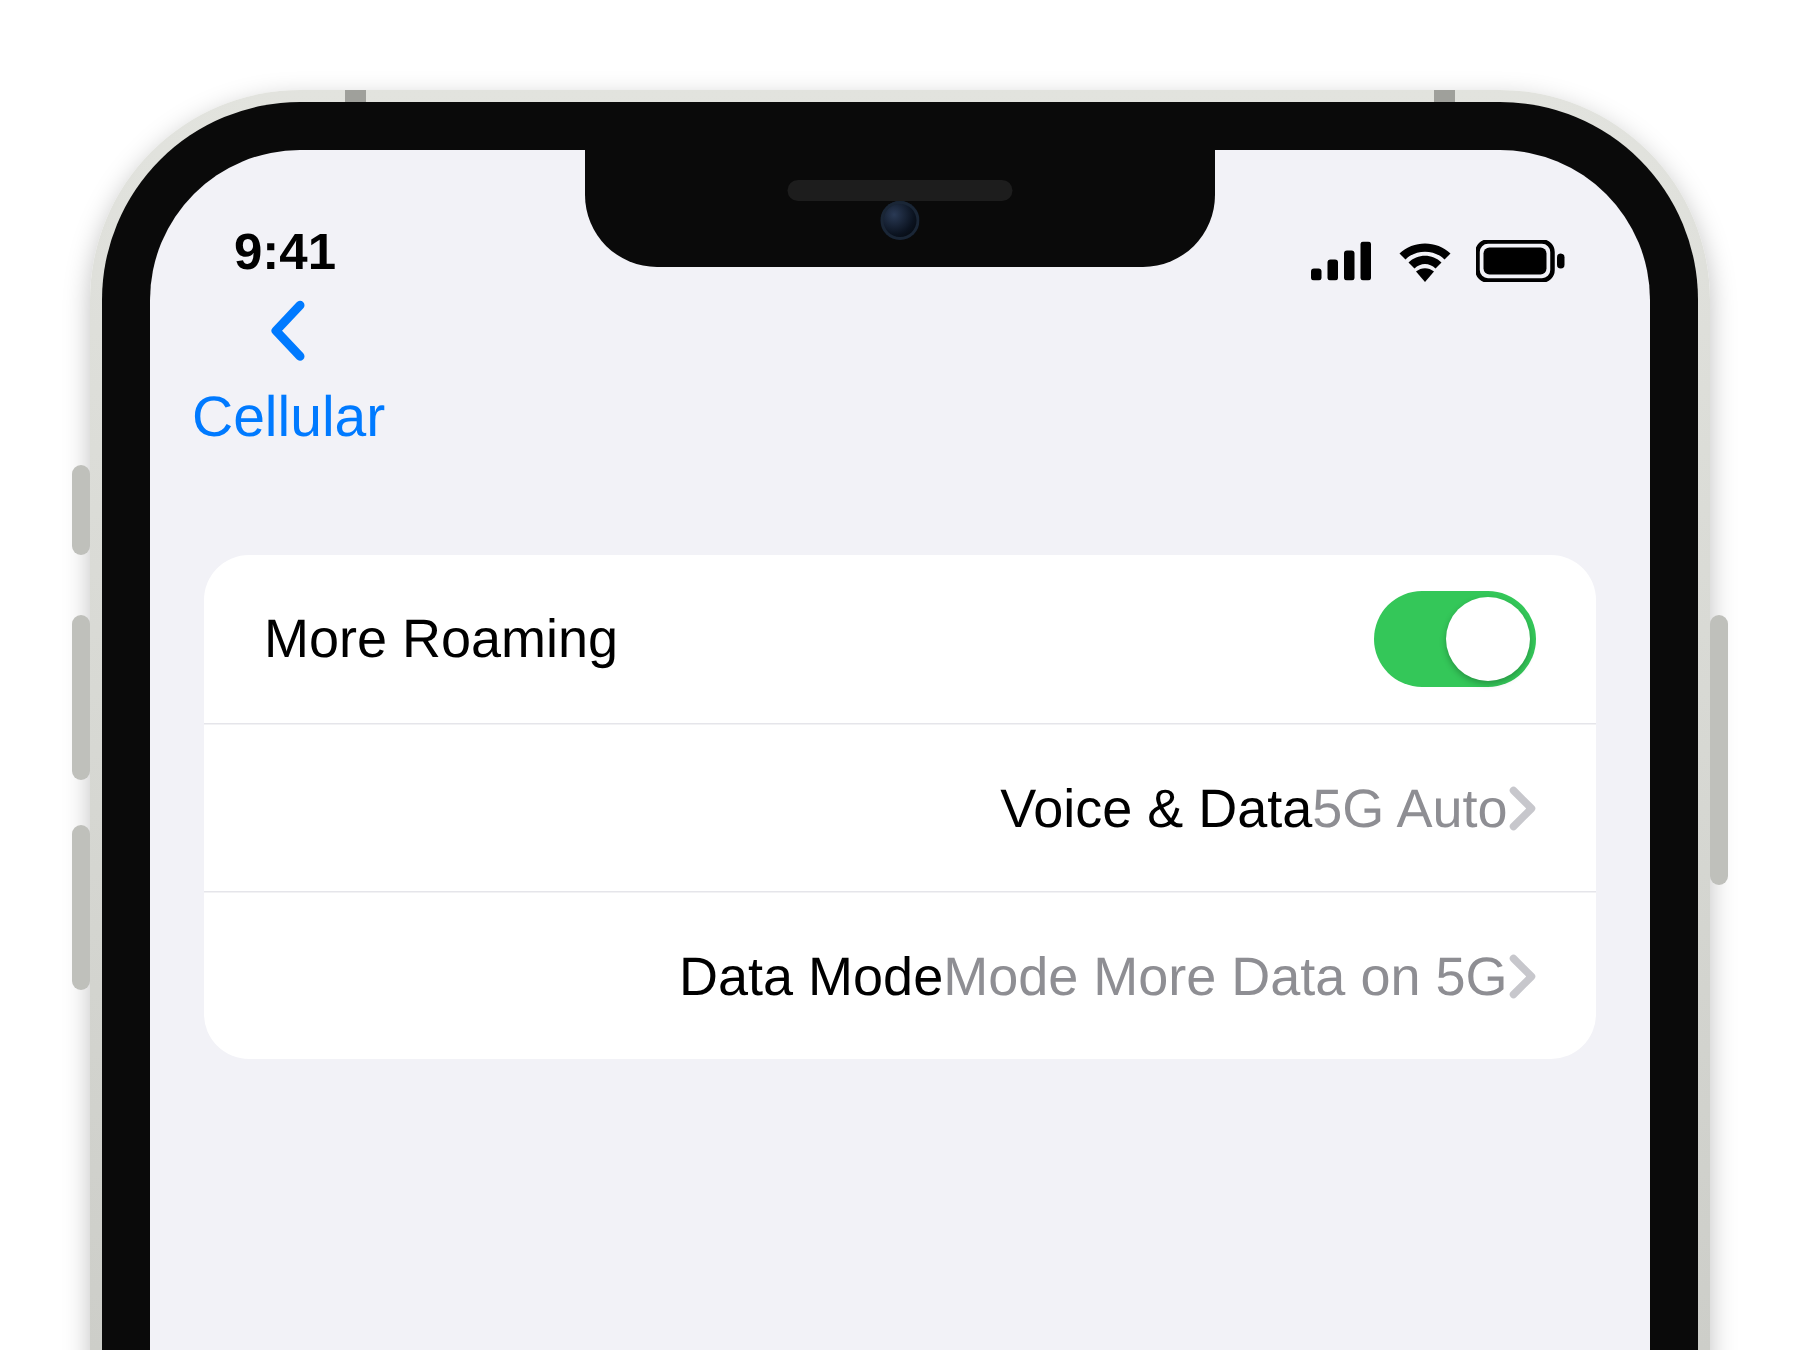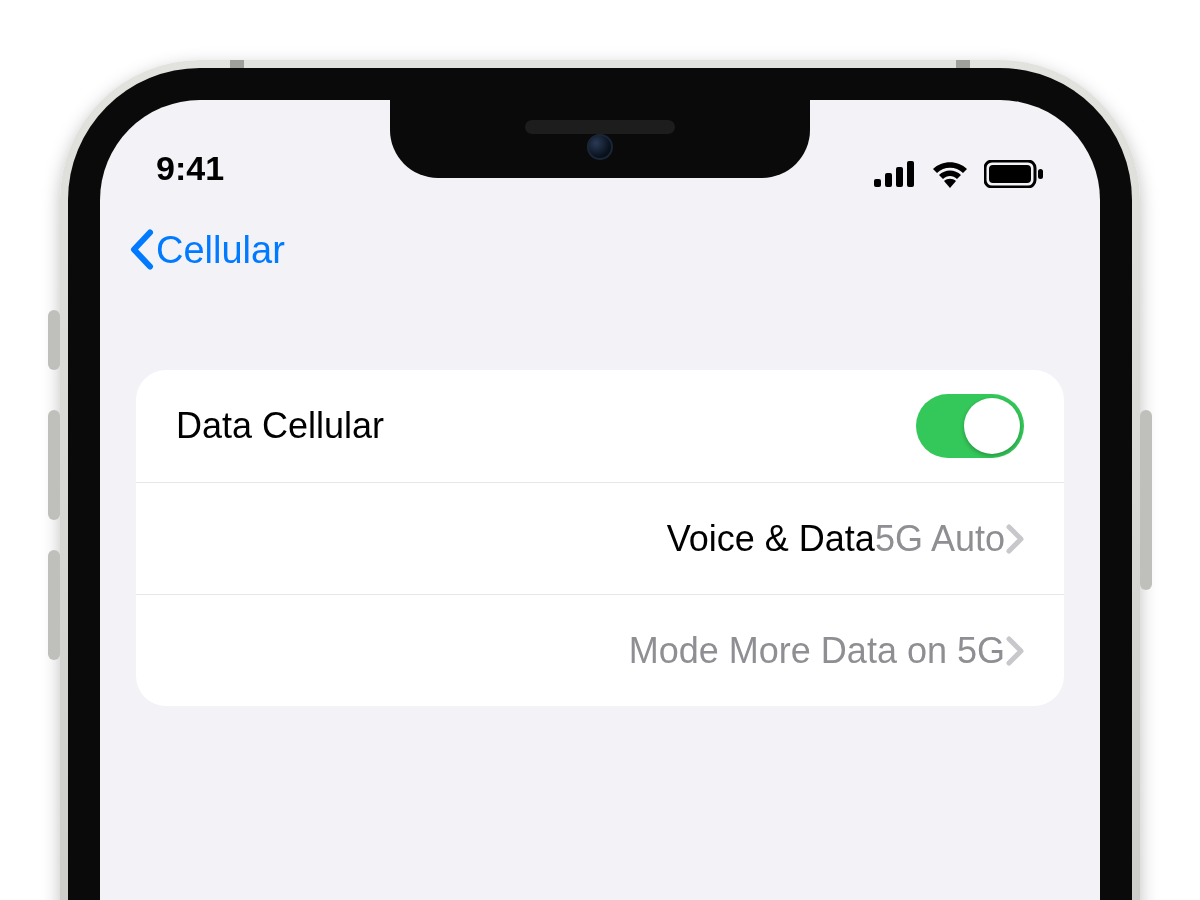--- a/index.html
+++ b/index.html
@@ -72,22 +72,22 @@
   .sb-right{display:flex;align-items:center;gap:14px;}
   .icon{display:inline-flex;align-items:center;justify-content:center;}
 
   
   .navbar{
     position:relative;height:100px;display:flex;align-items:center;
     border-bottom:1px solid transparent;z-index:2;
   }
   .nav-back{
     position:absolute;left:28px;top:50%;transform:translateY(-50%);
-    display:flex;align-items:center;gap:0;color:var(--ios-blue);
-    font-size:38px;font-weight:400;
+    display:flex;align-items:center;gap:16px;color:var(--ios-blue);
+    font-size:38px;font-weight:400;flex-direction:column;
   }
   .nav-title{
     width:100%;text-align:center;font-size:38px;font-weight:600;color:var(--ios-text);
   }
 
   
   .list-group{
     margin:70px 36px 0;background:#ffffff;border-radius:30px;overflow:hidden;
   }
   .row{
@@ -166,39 +166,40 @@
             <polyline points="22,4 6,21 22,38" fill="none" stroke="#007aff" stroke-width="6" stroke-linecap="round" stroke-linejoin="round"></polyline>
           </svg>
         </span>
         <span>Cellular</span>
       </div>
     </div>
 
     <div class="list-group">
 
       <div class="row">
-        <span>Data Cellular</span>
+        <span>More Roaming</span>
         <span class="switch">
           <span class="knob"></span>
         </span>
       </div>
 
       <div class="row">
         <span>Voice &amp; Data</span>
         <span class="row-right">
           <span class="row-value">5G Auto</span>
           <span class="icon">
             <svg width="18" height="30" viewBox="0 0 18 30">
               <polyline points="3,3 15,15 3,27" fill="none" stroke="#c7c7cc" stroke-width="5" stroke-linecap="round" stroke-linejoin="round"></polyline>
             </svg>
           </span>
         </span>
       </div>
 
       <div class="row">
+        <span>Data Mode</span>
         <span class="row-right">
           <span class="row-value">Mode More Data on 5G</span>
           <span class="icon">
             <svg width="18" height="30" viewBox="0 0 18 30">
               <polyline points="3,3 15,15 3,27" fill="none" stroke="#c7c7cc" stroke-width="5" stroke-linecap="round" stroke-linejoin="round"></polyline>
             </svg>
           </span>
         </span>
       </div>
 

